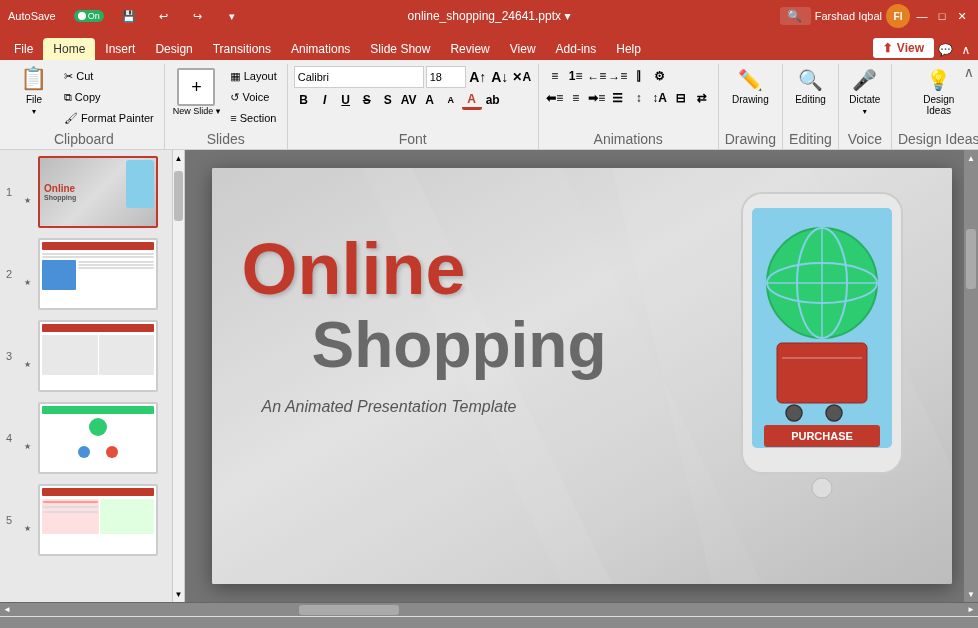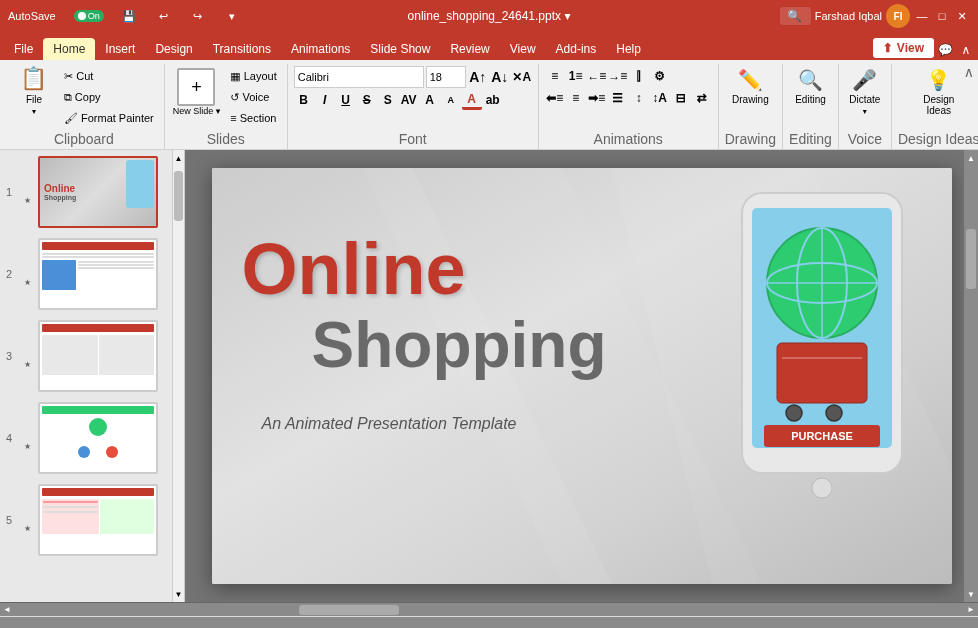--- a/index.html
+++ b/index.html
@@ -49,21 +49,21 @@
     .slide-num { font-size: 11px; color: #666; width: 14px; flex-shrink: 0; margin-top: 30px; }
     .slide-star { font-size: 8px; color: #666; width: 10px; flex-shrink: 0; margin-top: 40px; }
     .slide-img { width: 120px; height: 72px; border: 2px solid transparent; border-radius: 2px; background: #ccc; overflow: hidden; flex-shrink: 0; }
     .slide-img.active { border-color: #c0392b; }
 
     
     #canvas-area { flex: 1; background: #737373; display: flex; align-items: center; justify-content: center; position: relative; overflow: hidden; }
     #slide-canvas { width: 740px; height: 416px; background: linear-gradient(135deg, #d0d0d0 0%, #e8e8e8 40%, #c8c8c8 100%); position: relative; box-shadow: 0 4px 20px rgba(0,0,0,0.4); border-radius: 2px; overflow: hidden; }
     .slide-title-online { position: absolute; top: 60px; left: 30px; font-size: 72px; font-weight: 900; color: #c0392b; font-family: Arial, sans-serif; text-shadow: 2px 2px 4px rgba(0,0,0,0.2); }
     .slide-title-shopping { position: absolute; top: 140px; left: 100px; font-size: 64px; font-weight: 900; color: #555; font-family: Arial, sans-serif; opacity: 0.85; }
-    .slide-subtitle { position: absolute; top: 247px; left: 50px; font-size: 16px; color: #555; font-style: italic; }
+    .slide-subtitle { position: absolute; top: 230px; left: 50px; font-size: 16px; color: #555; font-style: italic; }
 
     
     .thumb-slide1 { background: linear-gradient(135deg, #bbb 0%, #ddd 50%, #bbb 100%); width: 100%; height: 100%; display: flex; align-items: center; justify-content: flex-start; padding: 4px; position: relative; }
     .thumb-text-online { color: #c0392b; font-size: 10px; font-weight: 900; }
     .thumb-phone { position: absolute; right: 2px; top: 2px; width: 28px; height: 48px; background: #87ceeb; border-radius: 3px; }
     .thumb-slide2 { background: white; width: 100%; height: 100%; padding: 2px; }
     .thumb-slide3 { background: white; width: 100%; height: 100%; padding: 2px; }
     .thumb-slide4 { background: white; width: 100%; height: 100%; padding: 2px; }
     .thumb-slide5 { background: white; width: 100%; height: 100%; padding: 2px; }
     .thumb-line { height: 2px; background: #ddd; margin: 1px 0; border-radius: 1px; }

